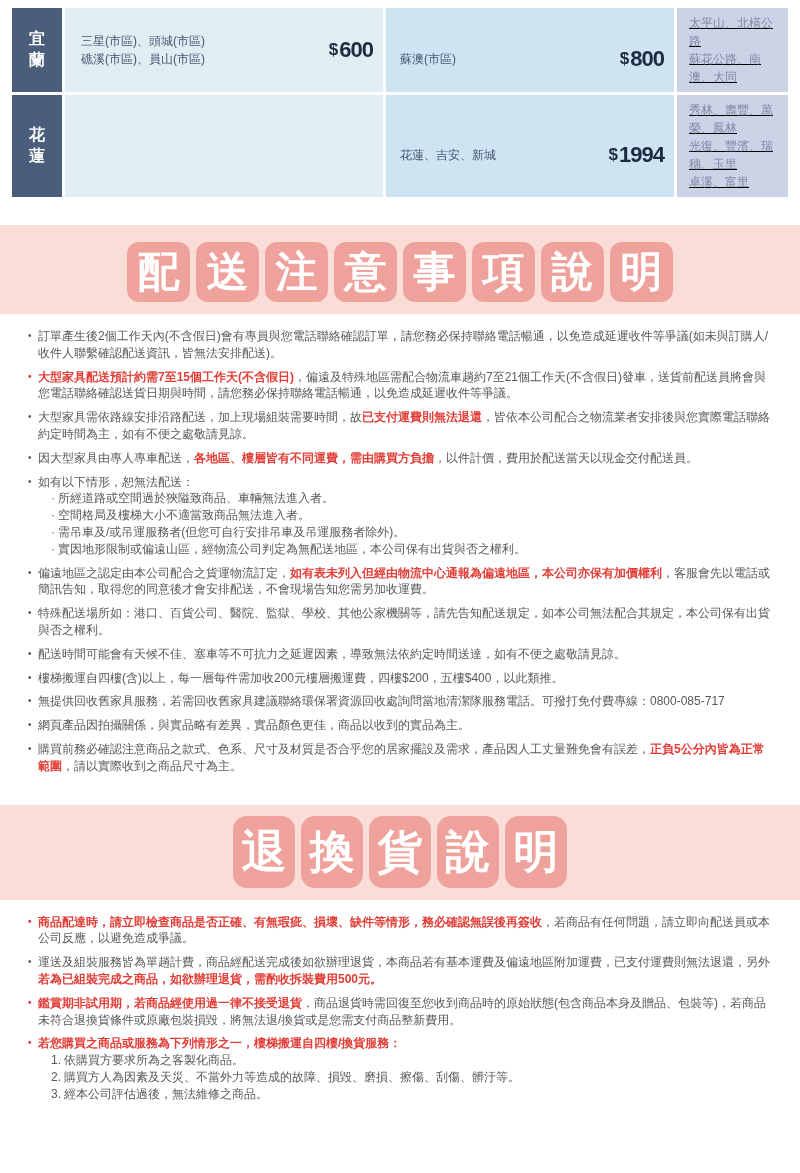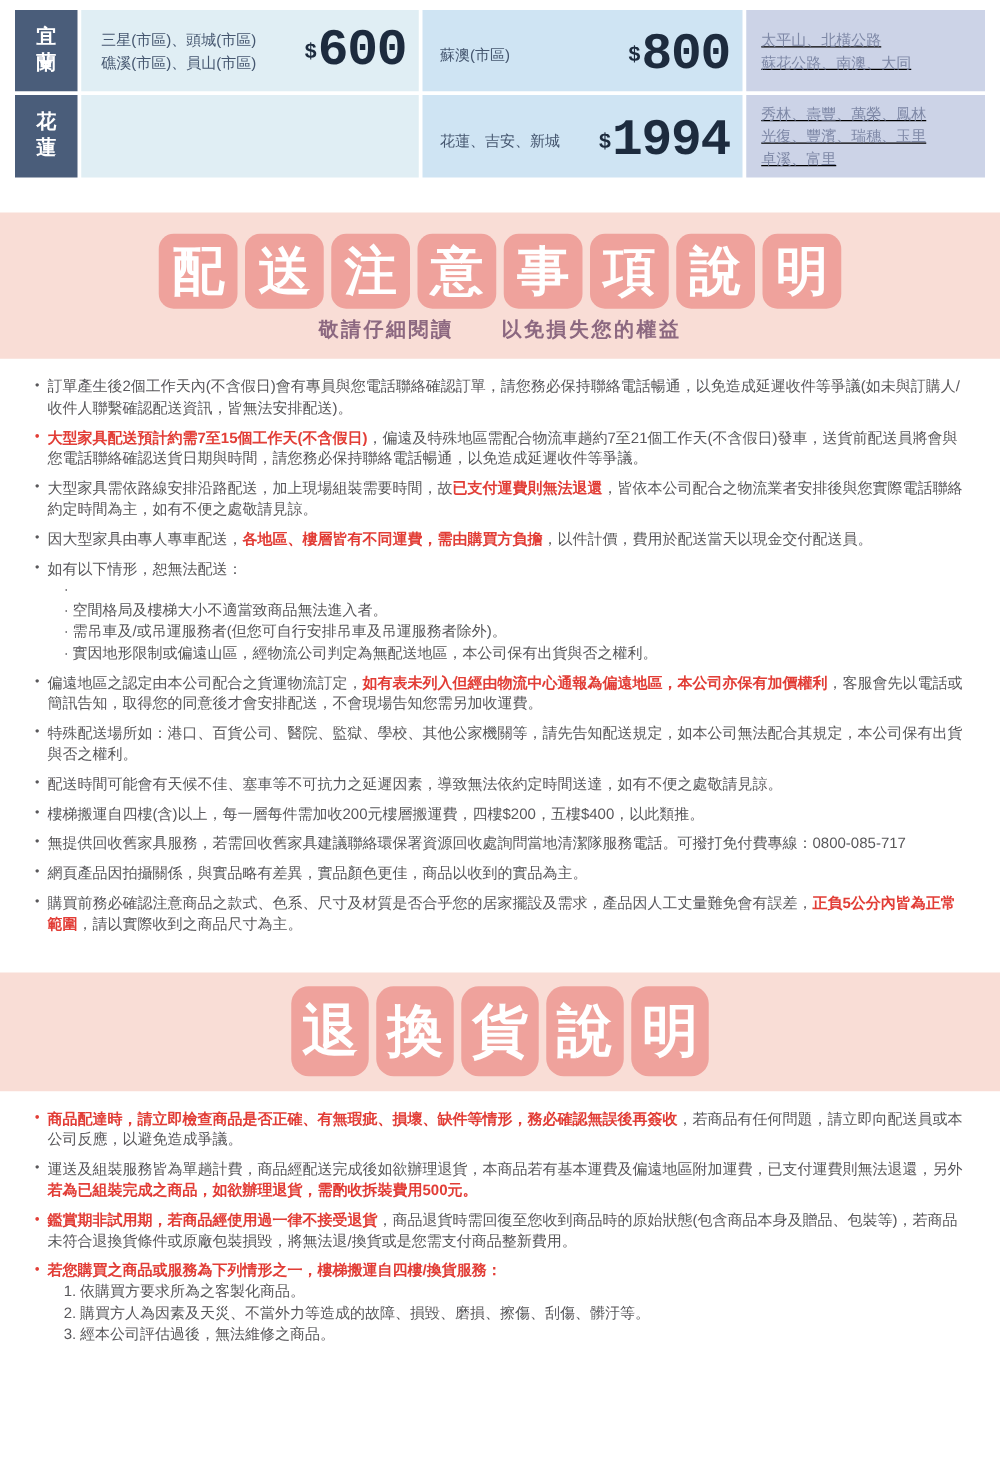--- a/index.html
+++ b/index.html
@@ -13,28 +13,28 @@
   html,body{margin:0;padding:0;background:#fff;}
   body{width:800px;font-family:"Liberation Sans","DejaVu Sans",sans-serif;}
   .page{width:800px;padding-bottom:12px;}
 
   
   .fee-table{padding:8px 12px 0;}
   .fee-row{display:flex;gap:3px;margin-bottom:3px;}
   .region-cell{width:50px;background:var(--table_header_bg);color:#fff;display:flex;flex-direction:column;
     align-items:center;justify-content:center;font-size:16px;font-weight:bold;line-height:1.3;}
   .fee-cell{display:flex;align-items:center;justify-content:space-between;min-height:50px;}
-  .col0{width:270px;background:var(--cell_cyan);padding:6px 10px 6px 16px;}
-  .col1{width:256px;background:var(--cell_blue);padding:13px 10px 6px 14px;}
+  .col0{width:318px;background:var(--cell_cyan);padding:6px 10px 6px 16px;}
+  .col1{width:288px;background:var(--cell_blue);padding:24px 10px 6px 14px;}
   .col2{flex:1;background:var(--cell_lavender);padding:6px 6px 6px 12px;text-decoration:underline;}
   .areas{font-size:12px;color:var(--cell_text);line-height:1.5;}
   .col2 .areas{color:var(--cell_lavender_text);}
   .price{display:flex;align-items:center;color:var(--price_text);font-weight:bold;white-space:nowrap;}
   .price .cur{font-size:17px;margin-right:1px;}
-  .price .amt{font-size:41px;letter-spacing:-1px;font-family:Liberation Mono, monospace;}
+  .price .amt{font-size:22px;letter-spacing:-1px;}
 
   
   .banner{margin:6px 12px 0;background:var(--banner_bg);text-align:center;padding:15px 0 17px;}
   .banner-line1{color:var(--banner_title);font-size:26px;font-weight:bold;letter-spacing:7px;}
   .banner-line2{color:var(--banner_message);font-size:36px;font-weight:bold;letter-spacing:13px;margin-top:6px;}
 
   
   .section-header{background:var(--section_bg);margin-top:28px;padding:17px 0 12px;text-align:center;}
   .tiles{display:flex;justify-content:center;gap:6px;}
   .tile{width:63px;height:60px;background:var(--tile_bg);border-radius:12px;color:#fff;
@@ -124,23 +124,20 @@
     <div class="tiles" id="delivery-tiles">
         <div class="tile">配</div>
         <div class="tile">送</div>
         <div class="tile">注</div>
         <div class="tile">意</div>
         <div class="tile">事</div>
         <div class="tile">項</div>
         <div class="tile">說</div>
         <div class="tile">明</div>
       </div>
-    <div class="subtitle">
-      <span>敬請仔細閱讀</span><span class="sub-gap"></span><span>以免損失您的權益</span>
-    </div>
   </div>
 
   <ul class="notes" id="delivery-notes">
       <li>
         <span class="bullet">•</span>
         <div class="note-body">
           <div class="note-text"><span>訂單產生後2個工作天內(不含假日)會有專員與您電話聯絡確認訂單，請您務必保持聯絡電話暢通，以免造成延遲收件等爭議(如未與訂購人/收件人聯繫確認配送資訊，皆無法安排配送)。</span></div>
         </div>
       </li>
       <li>
@@ -161,20 +158,21 @@
           <div class="note-text"><span>因大型家具由專人專車配送，</span><span class="red">各地區、樓層皆有不同運費，需由購買方負擔</span><span>，以件計價，費用於配送當天以現金交付配送員。</span></div>
         </div>
       </li>
       <li>
         <span class="bullet">•</span>
         <div class="note-body">
           <div class="note-text"><span>如有以下情形，恕無法配送：</span></div>
           <ul class="subitems">
             <li>
               <span class="sub-marker">·</span>
+              <span>所經道路或空間過於狹隘致商品、車輛無法進入者。</span>
             </li>
             <li>
               <span class="sub-marker">·</span>
               <span>空間格局及樓梯大小不適當致商品無法進入者。</span>
             </li>
             <li>
               <span class="sub-marker">·</span>
               <span>需吊車及/或吊運服務者(但您可自行安排吊車及吊運服務者除外)。</span>
             </li>
             <li>

